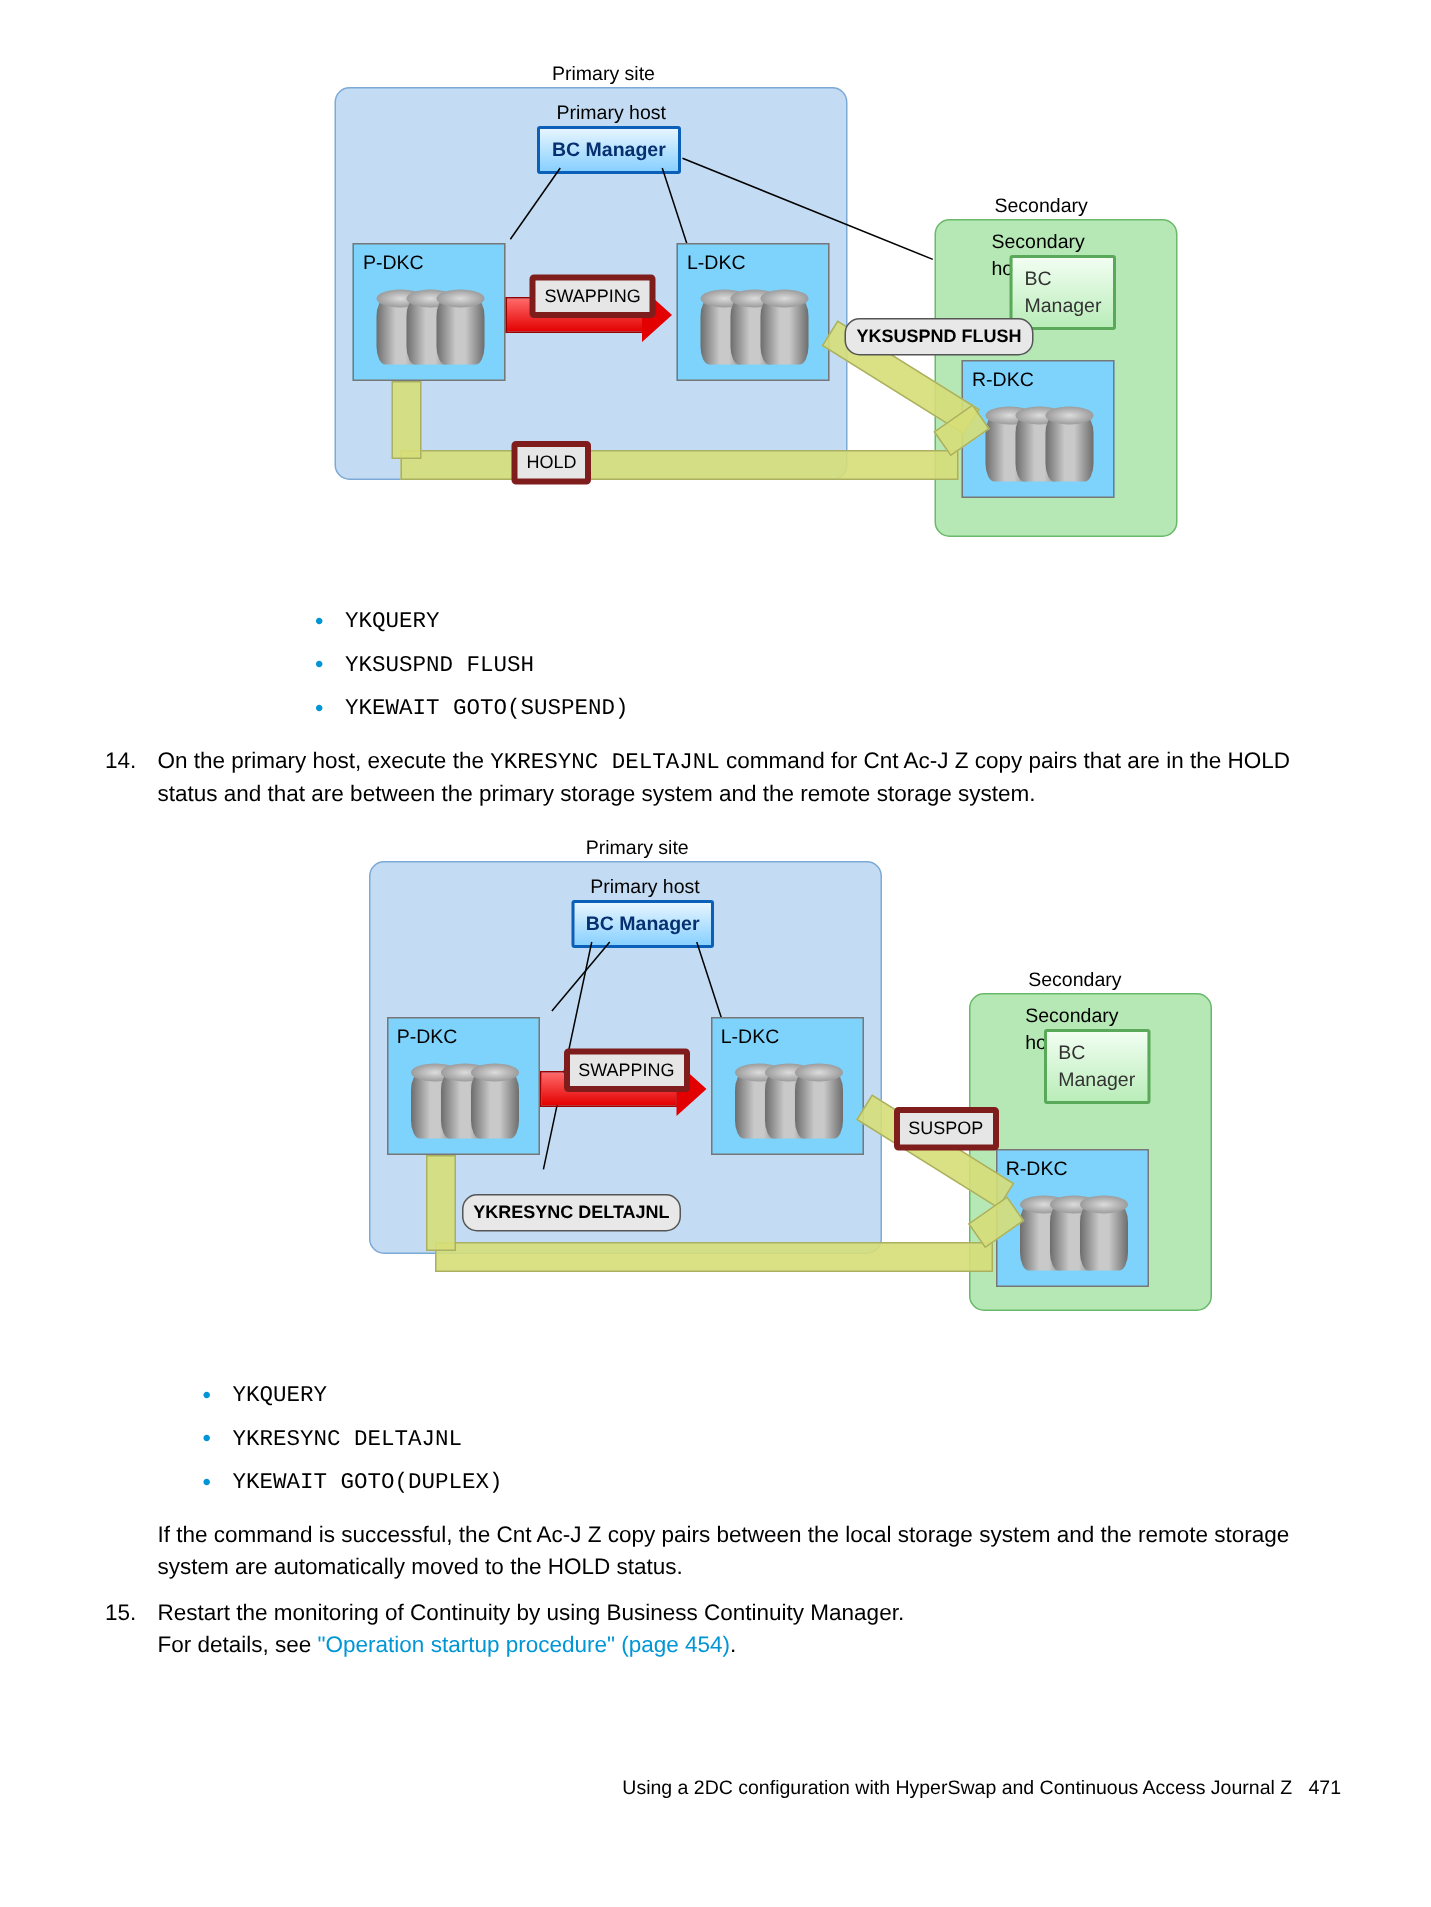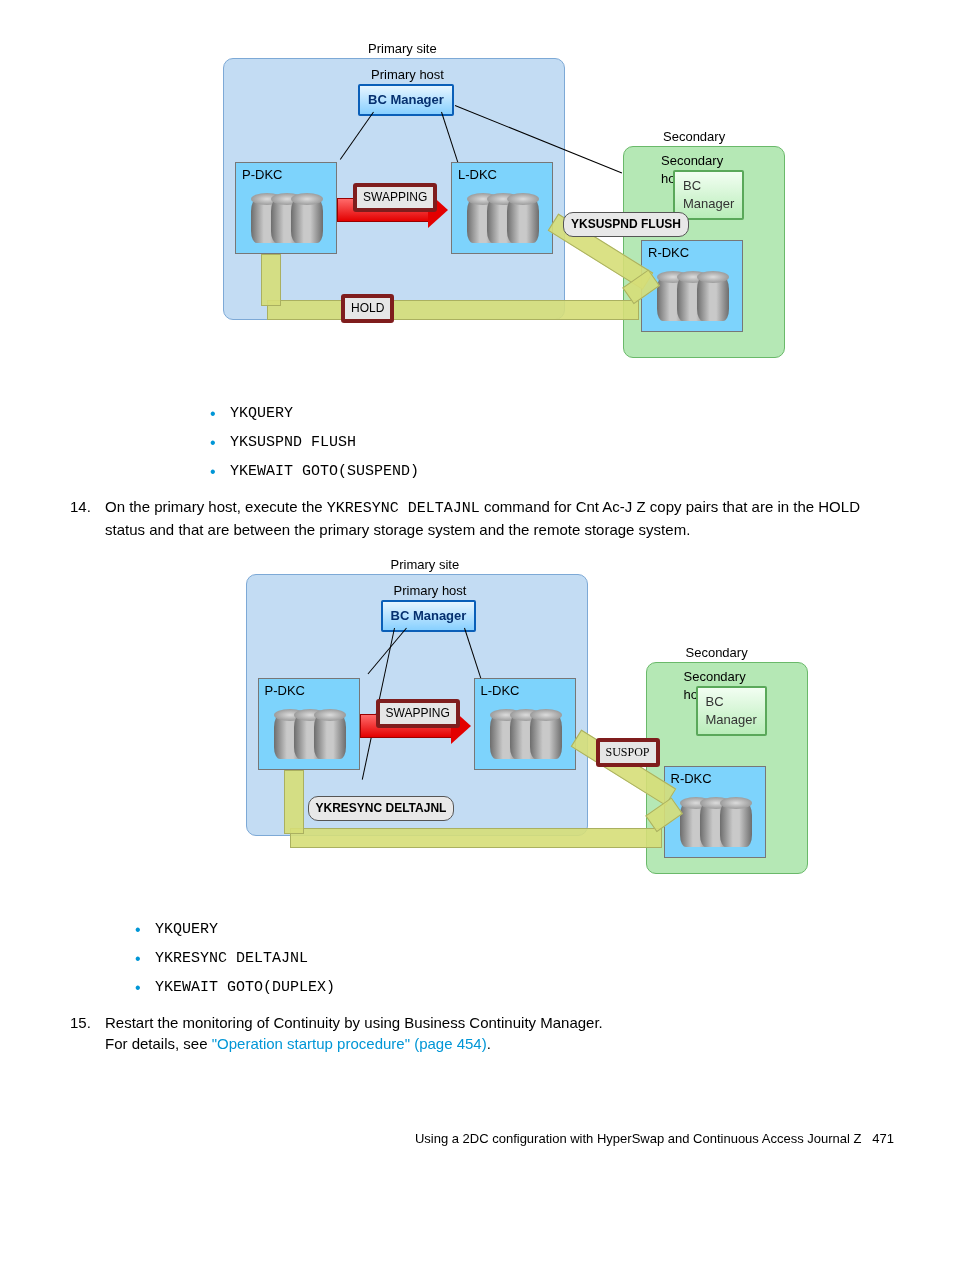--- a/index.html
+++ b/index.html
@@ -223,32 +223,33 @@
         </div>
 
         <div class="arrow-red" style="left:114px; top:158px; width:90px;"></div>
         <div class="badge" style="left:130px; top:143px;">SWAPPING</div>
 
         <div class="arrow-yel" style="left:330px; top:172px; width:110px; transform:rotate(32deg); transform-origin:left;"></div>
         <div class="arrow-yel" style="left:44px; top:272px; width:370px;"></div>
         <div class="arrow-yel" style="left:405px; top:258px; width:30px; transform:rotate(-35deg); transform-origin:left;"></div>
         <div class="arrow-yel" style="left:38px; top:214px; width:18px; height:62px;"></div>
 
-        <div class="badge" style="left:350px; top:182px;font-family:Liberation Serif, serif;">SUSPOP</div>
+        <div class="badge" style="left:350px; top:182px;">SUSPOP</div>
         <div class="cmd-bubble" style="left:62px; top:240px;">YKRESYNC DELTAJNL</div>
       </div>
      </div>
     </div>
 
     <ul class="cmds">
       <li>YKQUERY</li>
       <li>YKRESYNC DELTAJNL</li>
       <li>YKEWAIT GOTO(DUPLEX)</li>
     </ul>
 
+    <div>If the command is successful, the Cnt Ac-J Z copy pairs between the local storage system and the remote storage system are automatically moved to the HOLD status.</div>
   </li>
 
   <li>
     <div>Restart the monitoring of Continuity by using Business Continuity Manager.</div>
     <div>
       <span>For details, see </span><span class="link">"Operation startup procedure" (page 454)</span><span>.</span>
     </div>
   </li>
 </ol>
 

